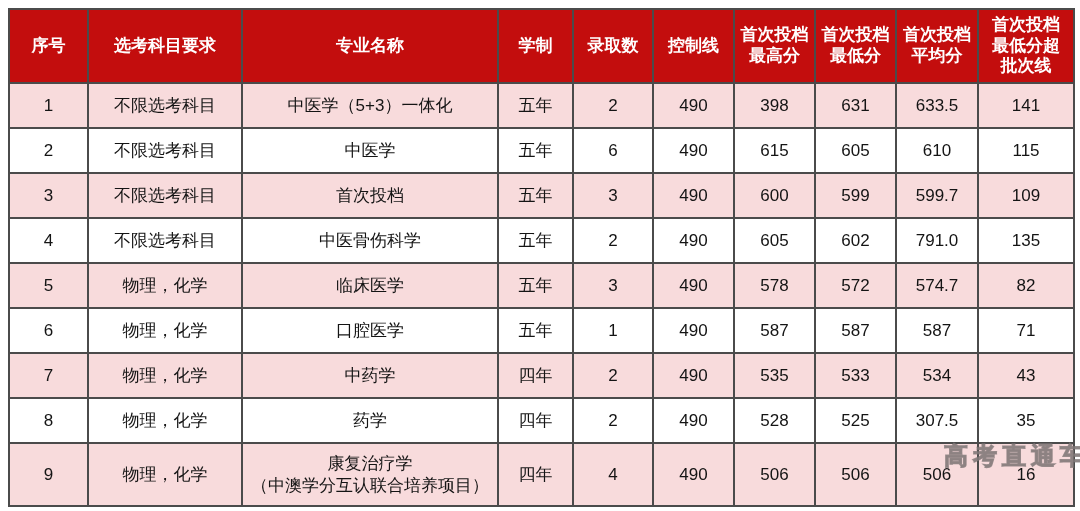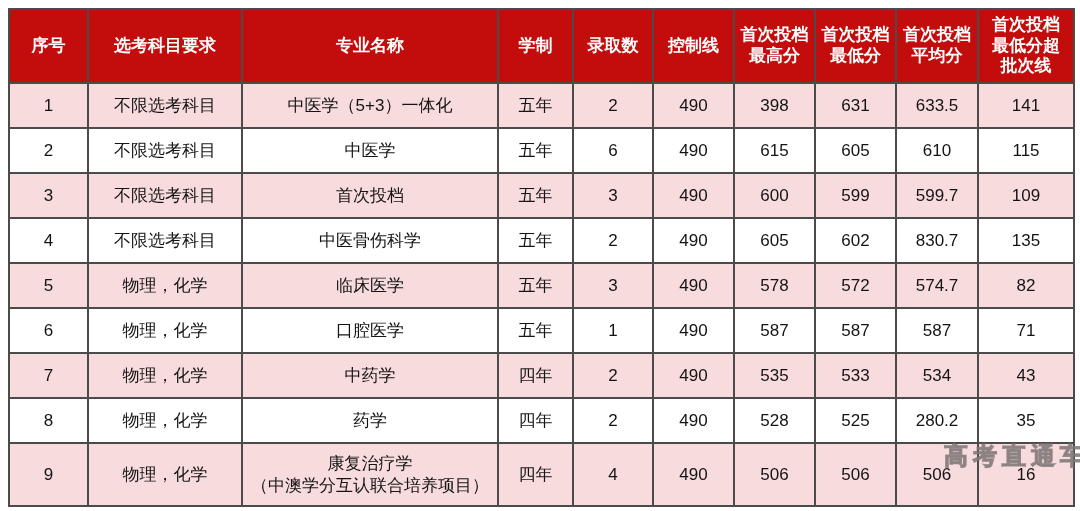--- a/index.html
+++ b/index.html
@@ -113,21 +113,21 @@
         </tr>
         <tr class="white">
           <td>4</td>
           <td>不限选考科目</td>
           <td>中医骨伤科学</td>
           <td>五年</td>
           <td>2</td>
           <td>490</td>
           <td>605</td>
           <td>602</td>
-          <td>830.7</td>
+          <td>791.0</td>
           <td>135</td>
         </tr>
         <tr class="pink">
           <td>5</td>
           <td>物理，化学</td>
           <td>临床医学</td>
           <td>五年</td>
           <td>3</td>
           <td>490</td>
           <td>578</td>
@@ -161,21 +161,21 @@
         </tr>
         <tr class="white">
           <td>8</td>
           <td>物理，化学</td>
           <td>药学</td>
           <td>四年</td>
           <td>2</td>
           <td>490</td>
           <td>528</td>
           <td>525</td>
-          <td>280.2</td>
+          <td>307.5</td>
           <td>35</td>
         </tr>
         <tr class="pink">
           <td>9</td>
           <td>物理，化学</td>
           <td>康复治疗学
 （中澳学分互认联合培养项目）</td>
           <td>四年</td>
           <td>4</td>
           <td>490</td>

